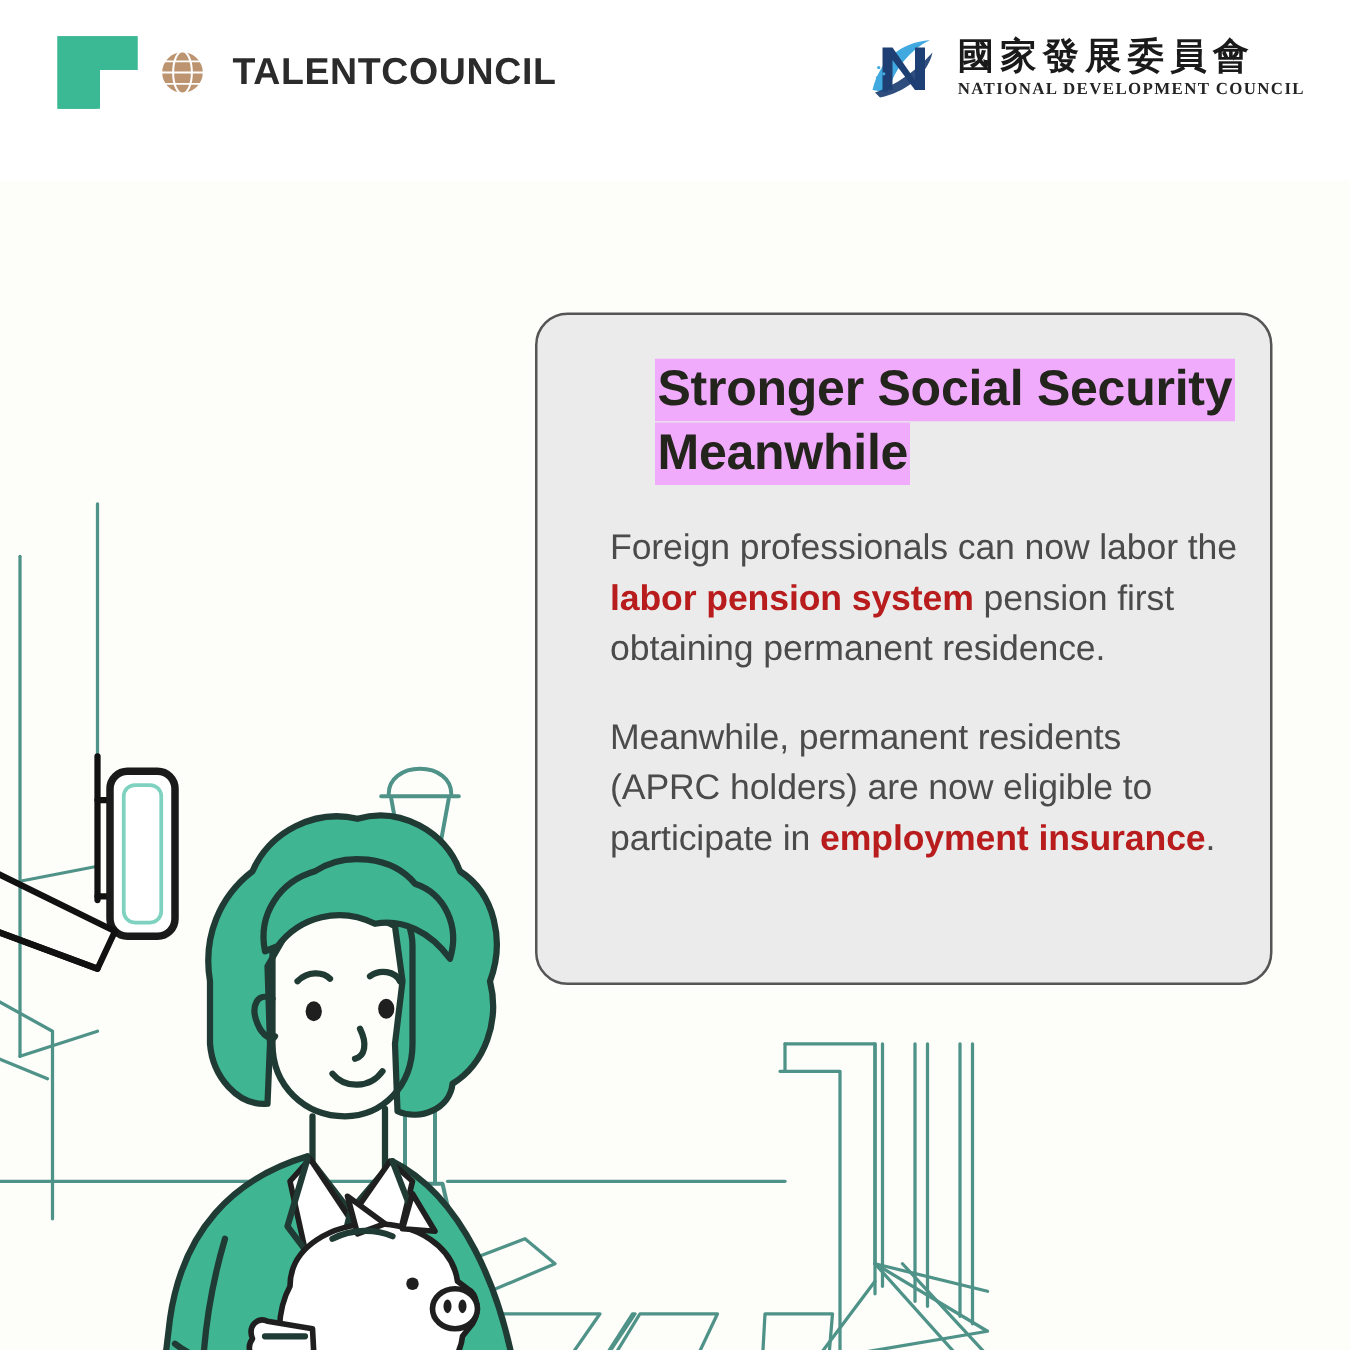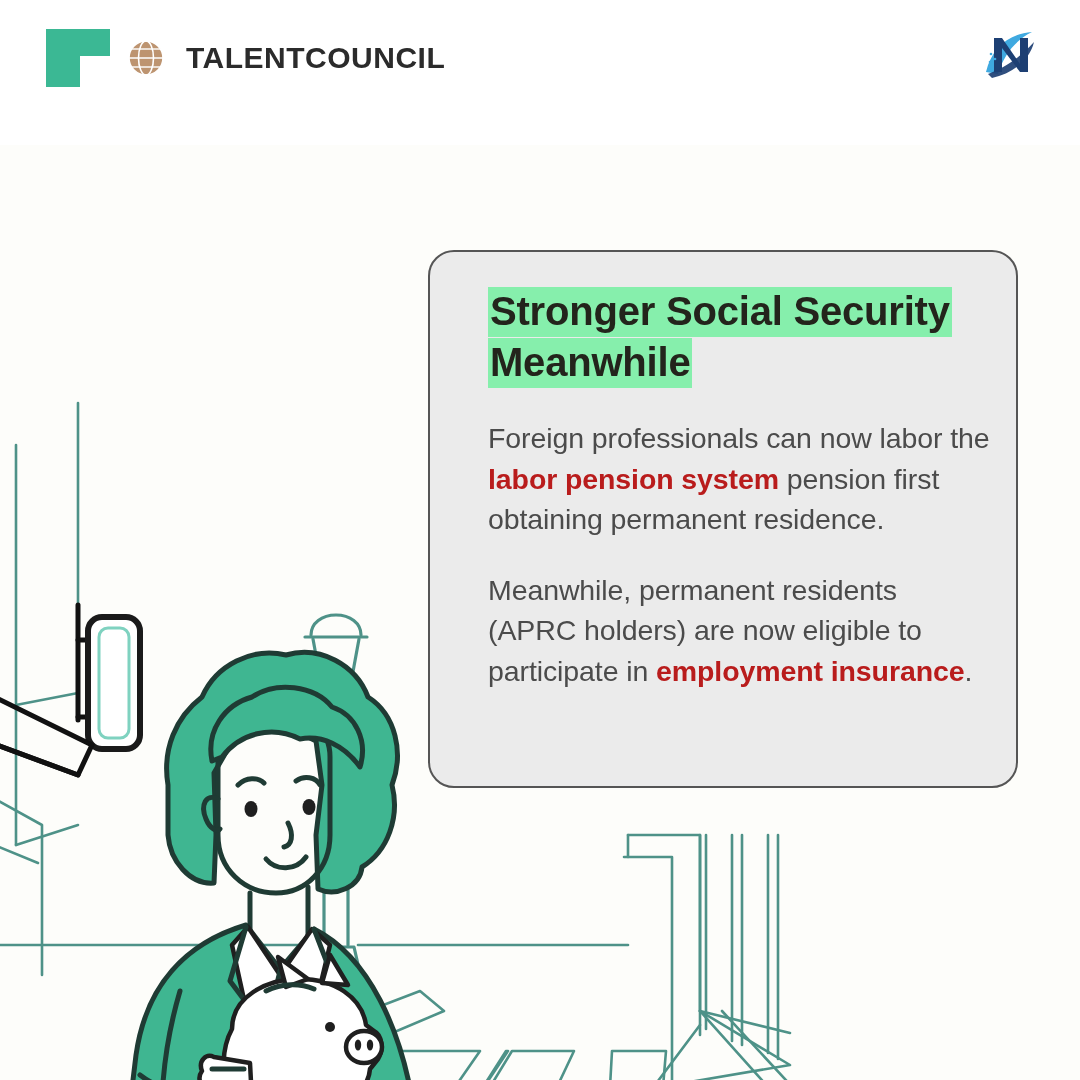--- a/index.html
+++ b/index.html
@@ -73,24 +73,25 @@
   .title{
     font-family:"Liberation Sans", sans-serif;
     font-weight:bold;
     font-size:40px;
     line-height:1.28;
     color:#23241c;
     margin:0 0 30px 0;
     letter-spacing:-0.2px;
   }
   .title .hl{
-    background:#86efac;
+    background:#f0abfc;
     box-decoration-break:clone;
     -webkit-box-decoration-break:clone;
     padding:2px 2px 4px 2px;
+    margin-left:36px;
   }
   .body-p{
     font-family:"Liberation Sans", sans-serif;
     font-size:28.5px;
     line-height:1.42;
     color:#4b4b4b;
     margin:0 0 30px 0;
     letter-spacing:-0.1px;
   }
   .body-p:last-child{margin-bottom:0;}
@@ -125,20 +126,24 @@
 
     <div class="brand-right">
       <svg class="ndc-mark" viewBox="0 0 62 56">
         <path d="M4 46 C10 22, 26 8, 50 6 C34 14, 22 28, 16 48 Z" fill="#3fa9e0"></path>
         <path d="M12 12 L20 12 L38 38 L38 12 L46 12 L46 46 L38 46 L20 22 L20 46 L12 46 Z" fill="#1d3f73"></path>
         <path d="M6 48 C18 44, 36 34, 52 16 C48 34, 30 48, 10 52 Z" fill="#1d3f73" opacity="0.92"></path>
         <circle cx="9" cy="28" r="1.3" fill="#3fa9e0"></circle>
         <circle cx="13" cy="33" r="1.3" fill="#3fa9e0"></circle>
         <circle cx="8" cy="36" r="1.3" fill="#3fa9e0"></circle>
       </svg>
+      <div class="ndc-words">
+        <div class="ndc-cn">國家發展委員會</div>
+        <div class="ndc-en">NATIONAL  DEVELOPMENT  COUNCIL</div>
+      </div>
     </div>
   </div>
 
   <div class="illus">
     <svg viewBox="0 0 1080 935">
       <defs>
         <style>
           .ln{fill:none;stroke:#4e9288;stroke-width:3.2;stroke-linejoin:round;stroke-linecap:round;}
           .ln2{fill:none;stroke:#4e9288;stroke-width:2.6;stroke-linejoin:round;stroke-linecap:round;}
           .fig{fill:none;stroke:#1f3b34;stroke-width:5;stroke-linejoin:round;stroke-linecap:round;}

